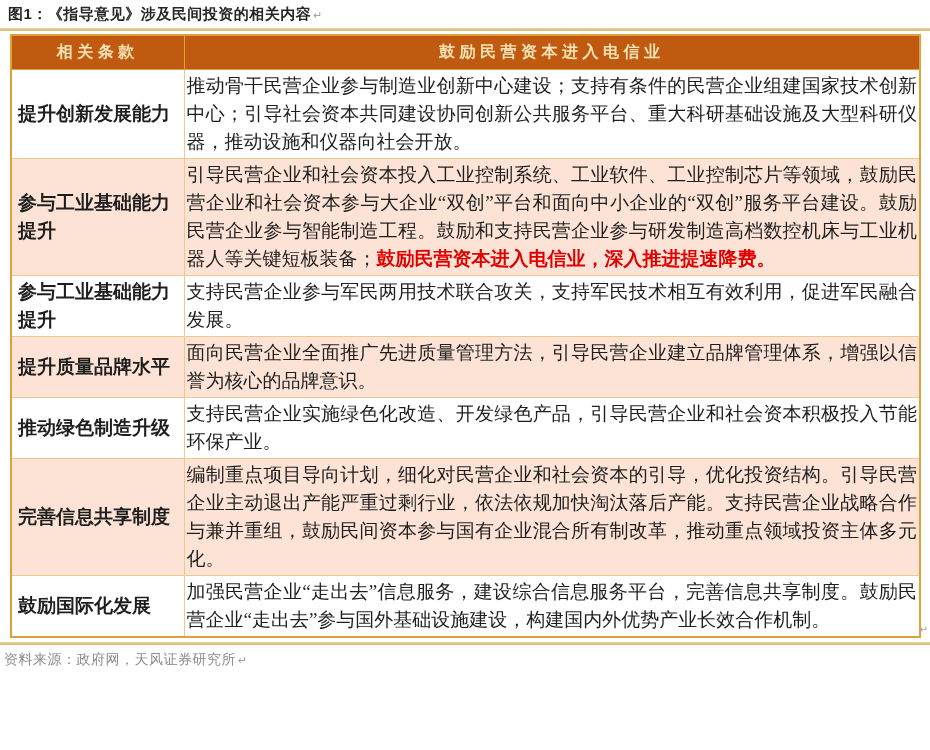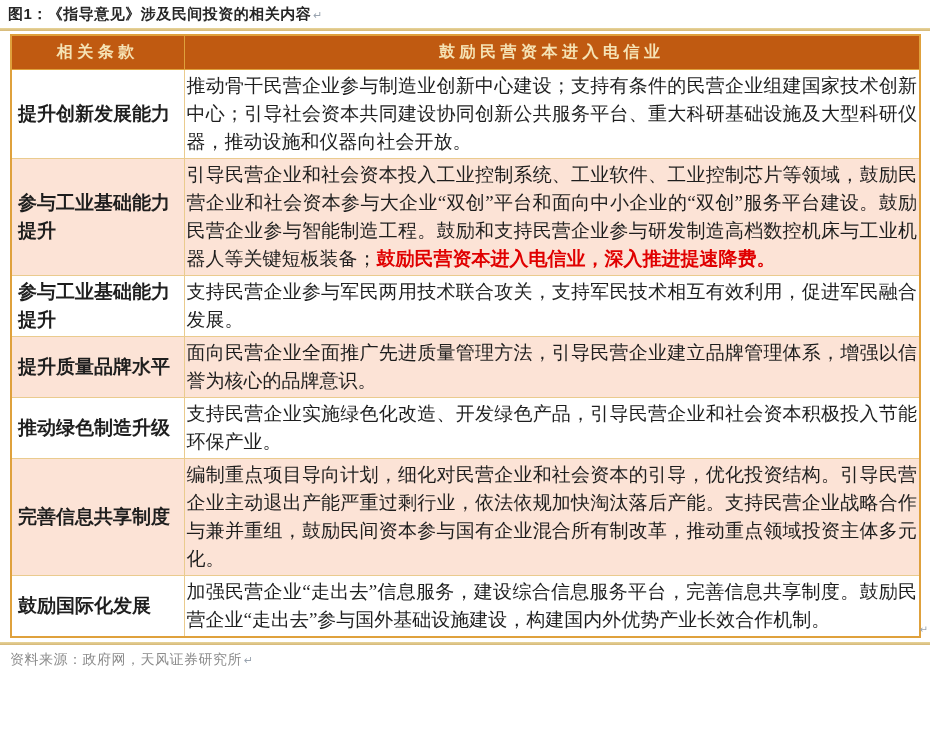--- a/index.html
+++ b/index.html
@@ -51,21 +51,21 @@
   tbody tr:nth-child(even){background:var(--stripe-bg);}
   tbody tr:nth-child(odd){background:#FFFFFF;}
   .hl{color:var(--highlight-red);font-weight:bold;}
 
   .table-endmark{
     position:absolute;right:2px;font-size:10px;color:#9AA4B0;
     font-family:"DejaVu Sans",sans-serif;margin-top:-14px;
   }
   .footer-hr{margin-top:4px;}
   .footer{
-    padding:6px 0 0 10px;
+    padding:6px 0 0 4px;
     font-family:"Liberation Sans","DejaVu Sans",sans-serif;
     font-size:14px;color:var(--footer-text);letter-spacing:0.5px;
   }
 </style>
 </head>
 <body>
 
 <div class="page">
 
   <div class="title-row">

